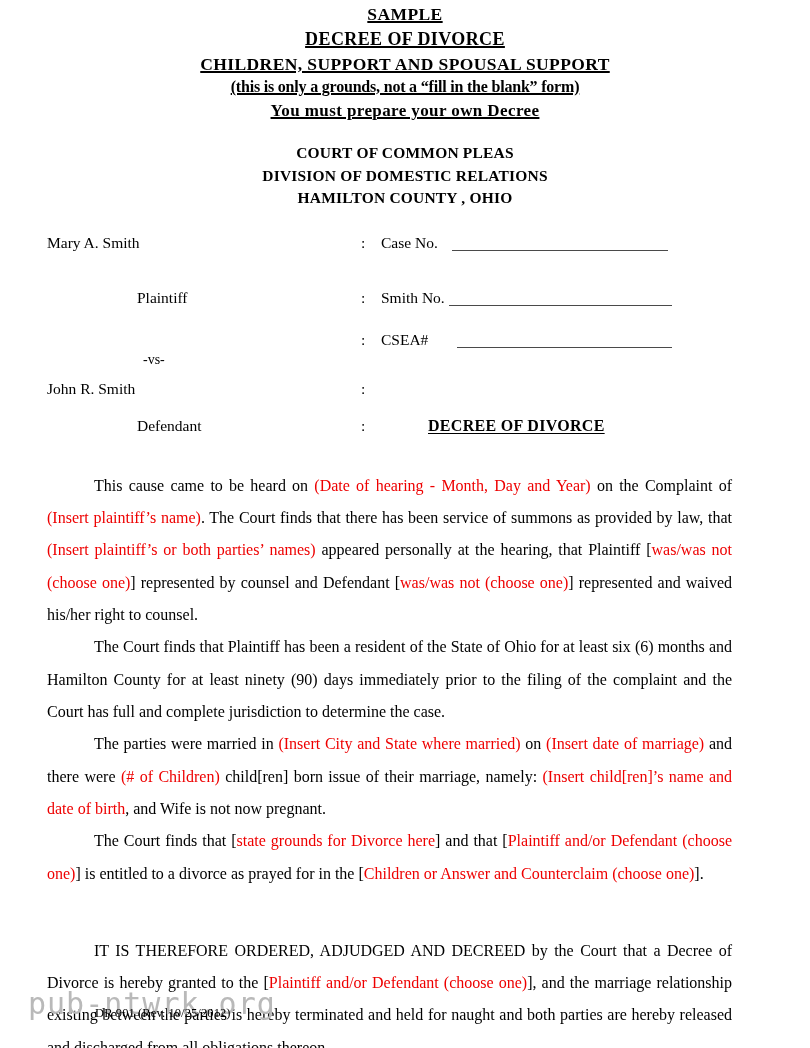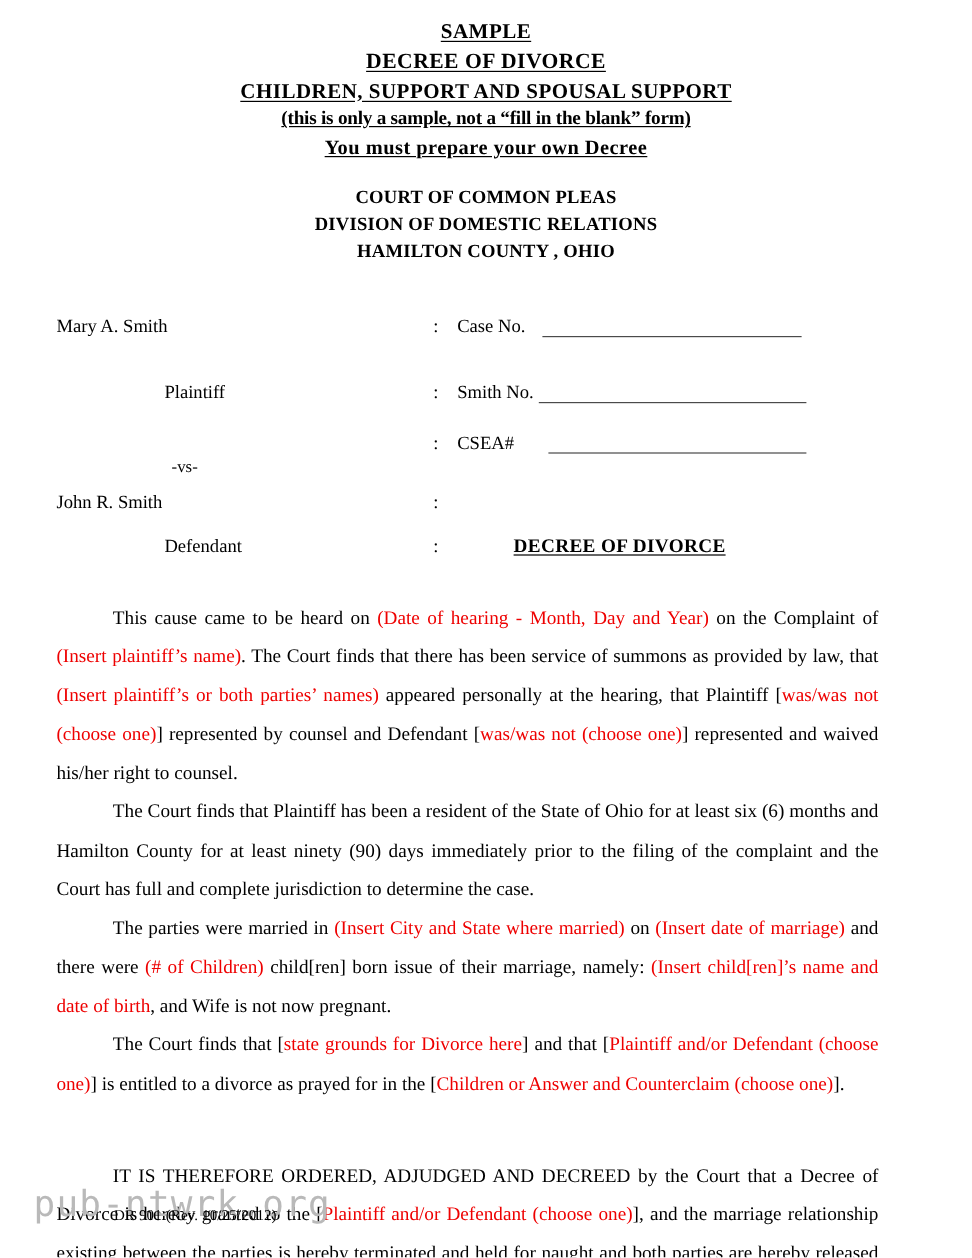--- a/index.html
+++ b/index.html
@@ -15,22 +15,23 @@
     position: relative;
     width: 810px;
     height: 1048px;
     background: #ffffff;
     overflow: hidden;
     box-sizing: border-box;
   }
 
   
   .title-block {
-    padding-top: 14px;
+    padding-top: 2px;
     text-align: center;
+    text-decoration: underline;
   }
   .title-line {
     font-weight: bold;
     letter-spacing: 0.4px;
     line-height: 1.40;
   }
   .title-line > span {
     text-decoration: underline;
     text-underline-offset: 2px;
   }
@@ -46,21 +47,21 @@
     margin-top: 20px;
     font-size: 15.5px;
     line-height: 1.45;
     letter-spacing: 0.2px;
     font-weight: bold;
   }
 
   
   .caption {
     position: relative;
-    margin-top: 42px;
+    margin-top: 24px;
     height: 210px;
     font-size: 15.5px;
   }
   .cap-row {
     position: absolute;
     left: 0;
     width: 100%;
     height: 20px;
   }
   .cap-left {
@@ -135,21 +136,21 @@
 </style>
 </head>
 <body>
 
 <div id="page">
 
   <div class="title-block">
     <div class="title-line t-sample"><span>SAMPLE</span></div>
     <div class="title-line t-decree"><span>DECREE OF DIVORCE</span></div>
     <div class="title-line t-children"><span>CHILDREN, SUPPORT AND SPOUSAL SUPPORT</span></div>
-    <div class="title-line t-sampleonly"><span>(this is only a sample, not a “fill in the blank” form)</span></div>
+    <div class="title-line t-sampleonly"><span>(this is only a grounds, not a “fill in the blank” form)</span></div>
     <div class="title-line t-prepare"><span>You must prepare your own Decree</span></div>
   </div>
 
   <div class="court-block">
     <div>COURT OF COMMON PLEAS</div>
     <div>DIVISION OF DOMESTIC RELATIONS</div>
     <div>HAMILTON COUNTY , OHIO</div>
   </div>
 
   <div class="caption">

